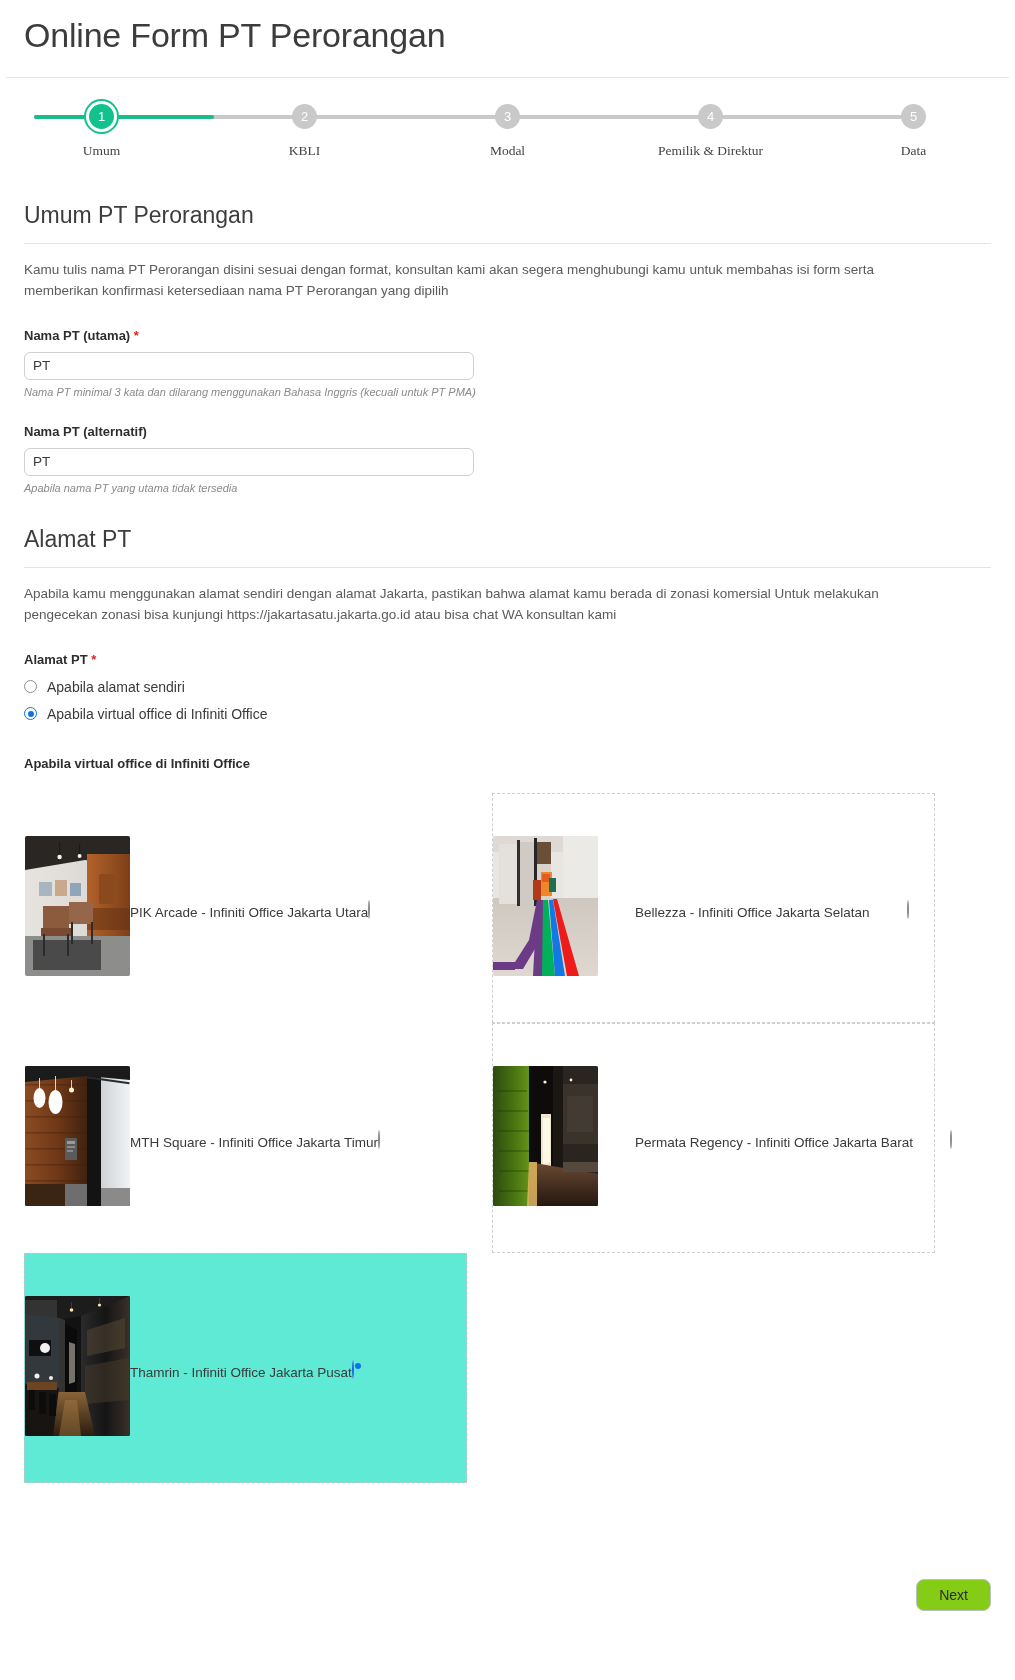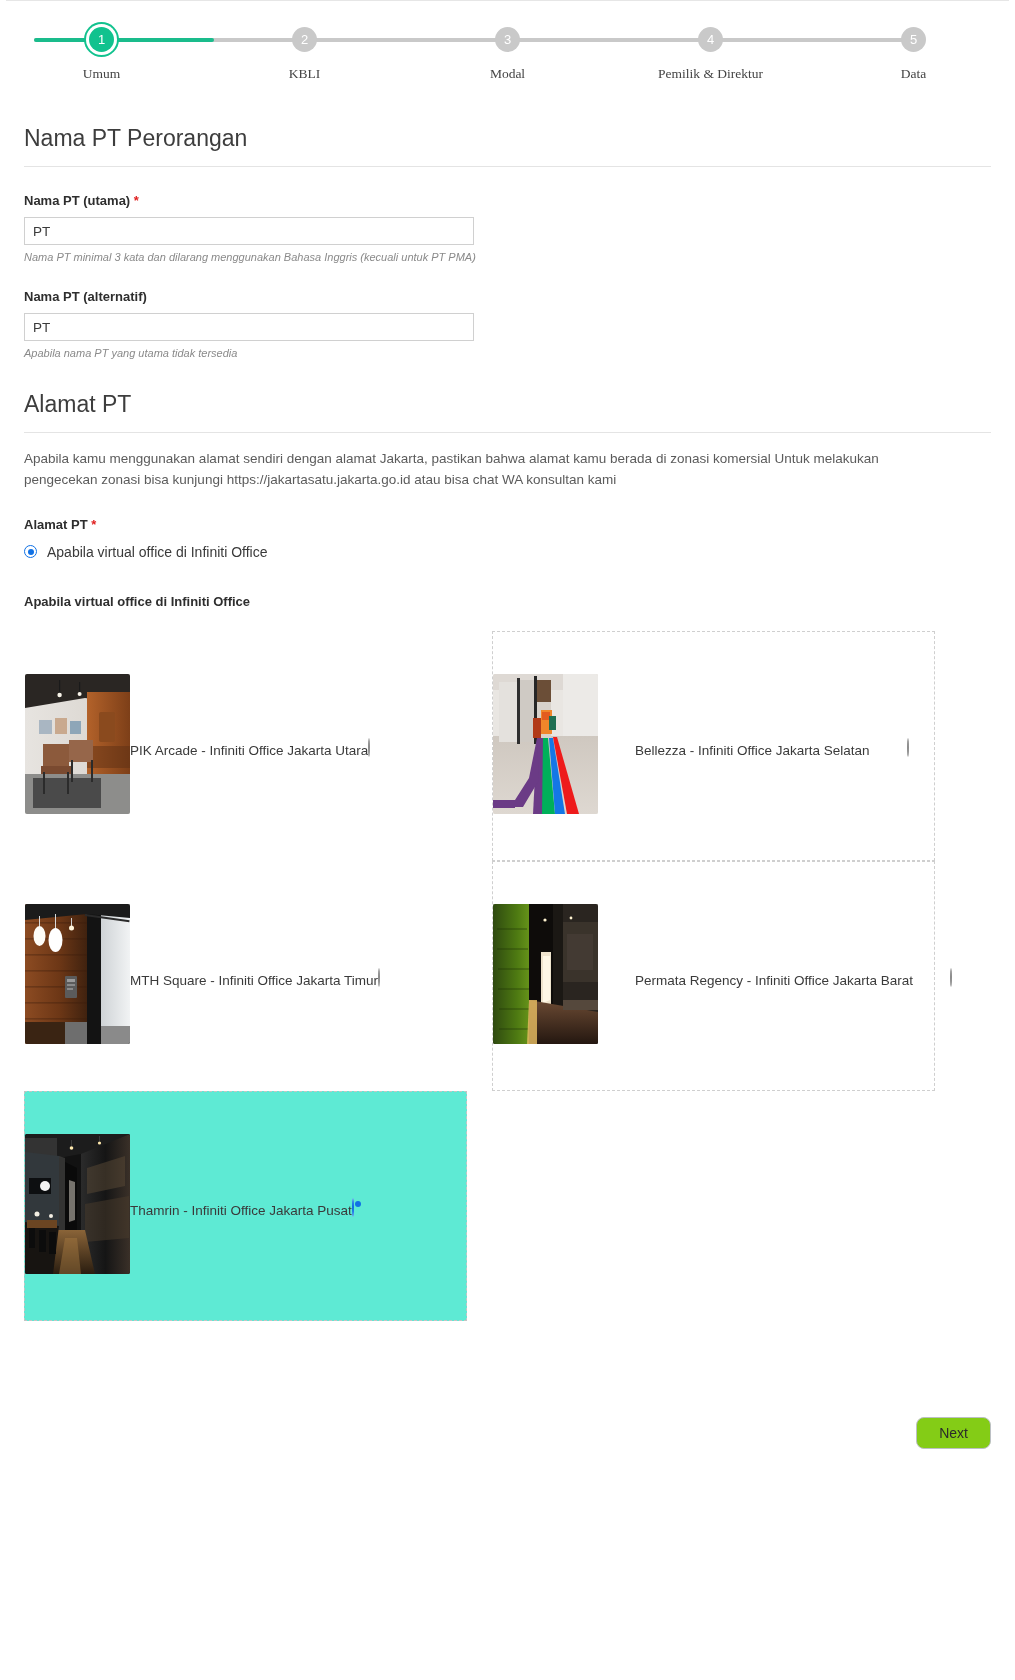--- a/index.html
+++ b/index.html
@@ -125,21 +125,21 @@
   .req { color: #e02020; font-weight: bold; }
   .text-input {
     display: block;
     width: 450px;
     height: 28px;
     padding: 3px 8px;
     font-family: "Liberation Sans", sans-serif;
     font-size: 13.5px;
     color: #3a3a3a;
     border: 1px solid #d0d0d0;
-    border-radius: 0;
+    border-radius: 6px;
     background: #ffffff;
     outline: none;
   }
   .field-hint {
     font-size: 11px;
     font-style: italic;
     color: #8a8a8a;
     margin-top: 6px;
   }
 
@@ -241,20 +241,21 @@
     border: 1px solid #bcc0c4;
     border-radius: 8px;
     cursor: pointer;
   }
 </style>
 </head>
 <body>
 
 <div class="page">
 
+  <h1 class="app-title">Online Form PT Perorangan</h1>
   <div class="title-rule"></div>
 
   <div class="stepper">
     <div class="stepper-track"></div>
     <div class="stepper-track-done"></div>
     <div class="steps">
       <div class="step active">
         <div class="step-circle">1</div>
         <div class="step-label">Umum</div>
       </div>
@@ -272,22 +273,23 @@
       </div>
       <div class="step">
         <div class="step-circle">5</div>
         <div class="step-label">Data</div>
       </div>
     </div>
   </div>
 
   <div class="content">
 
-    <h2 class="section-title">Nama PT Perorangan</h2>
+    <h2 class="section-title">Umum PT Perorangan</h2>
     <div class="section-rule"></div>
+    <p class="section-desc">Kamu tulis nama PT Perorangan disini sesuai dengan format, konsultan kami akan segera menghubungi kamu untuk membahas isi form serta memberikan konfirmasi ketersediaan nama PT Perorangan yang dipilih</p>
 
     <div class="field">
       <div class="field-label">
         <span>Nama PT (utama)</span>
         <span class="req">*</span>
       </div>
       <input class="text-input" type="text" value="PT" style="">
       <div class="field-hint">Nama PT minimal 3 kata dan dilarang menggunakan Bahasa Inggris (kecuali untuk PT PMA)</div>
     </div>
 
@@ -300,20 +302,24 @@
     <h2 class="section-title">Alamat PT</h2>
     <div class="section-rule"></div>
     <p class="section-desc">Apabila kamu menggunakan alamat sendiri dengan alamat Jakarta, pastikan bahwa alamat kamu berada di zonasi komersial Untuk melakukan pengecekan zonasi bisa kunjungi https://jakartasatu.jakarta.go.id atau bisa chat WA konsultan kami</p>
 
     <div class="field">
       <div class="field-label">
         <span>Alamat PT</span>
         <span class="req">*</span>
       </div>
       <div class="radio-group">
+        <div class="radio-row">
+          <span class="radio-dot"></span>
+          <span class="radio-text">Apabila alamat sendiri</span>
+        </div>
         <div class="radio-row">
           <span class="radio-dot checked"></span>
           <span class="radio-text">Apabila virtual office di Infiniti Office</span>
         </div>
       </div>
     </div>
 
     <div class="picker-label">Apabila virtual office di Infiniti Office</div>
 
     <div class="picker-grid">

